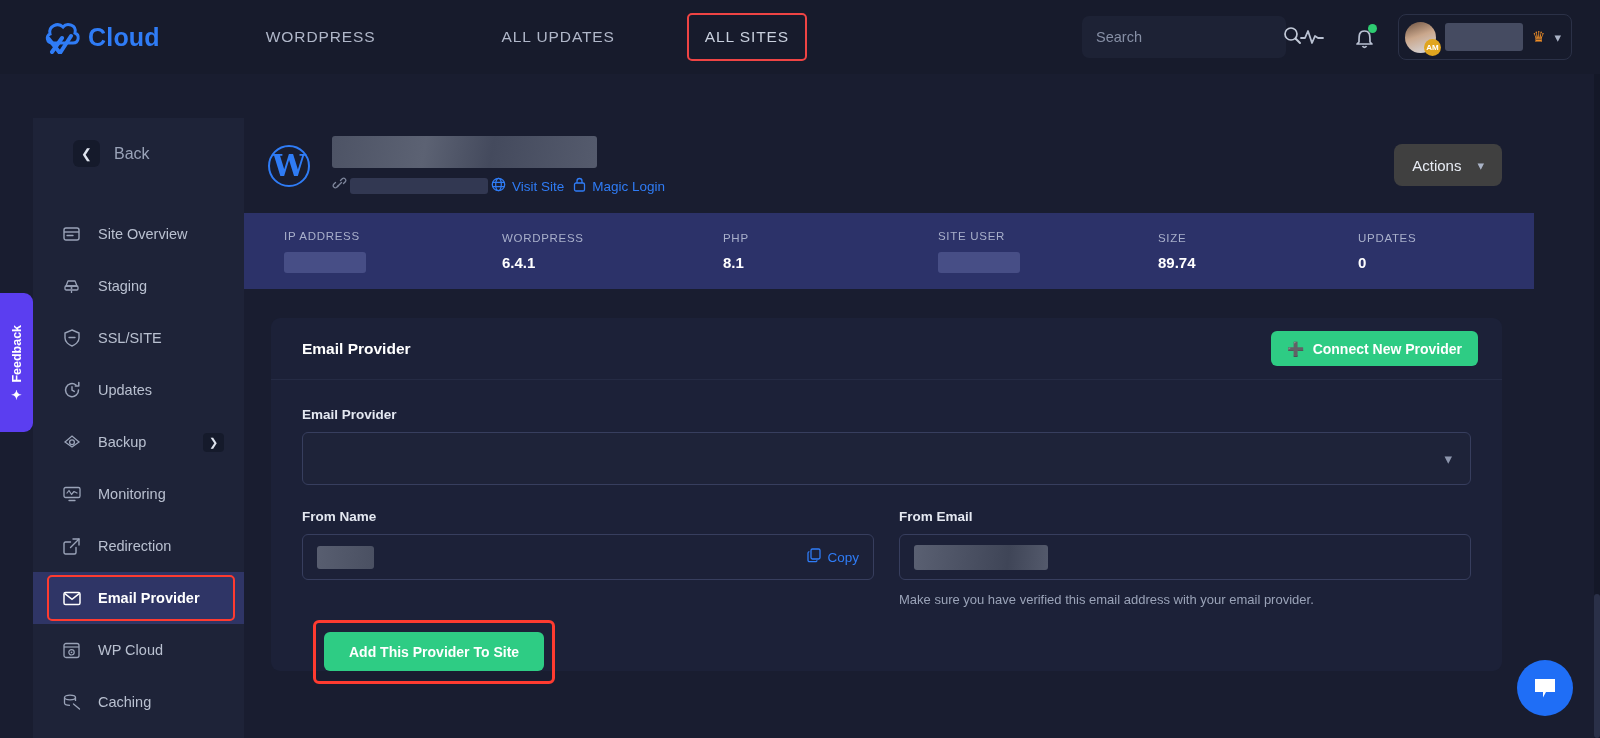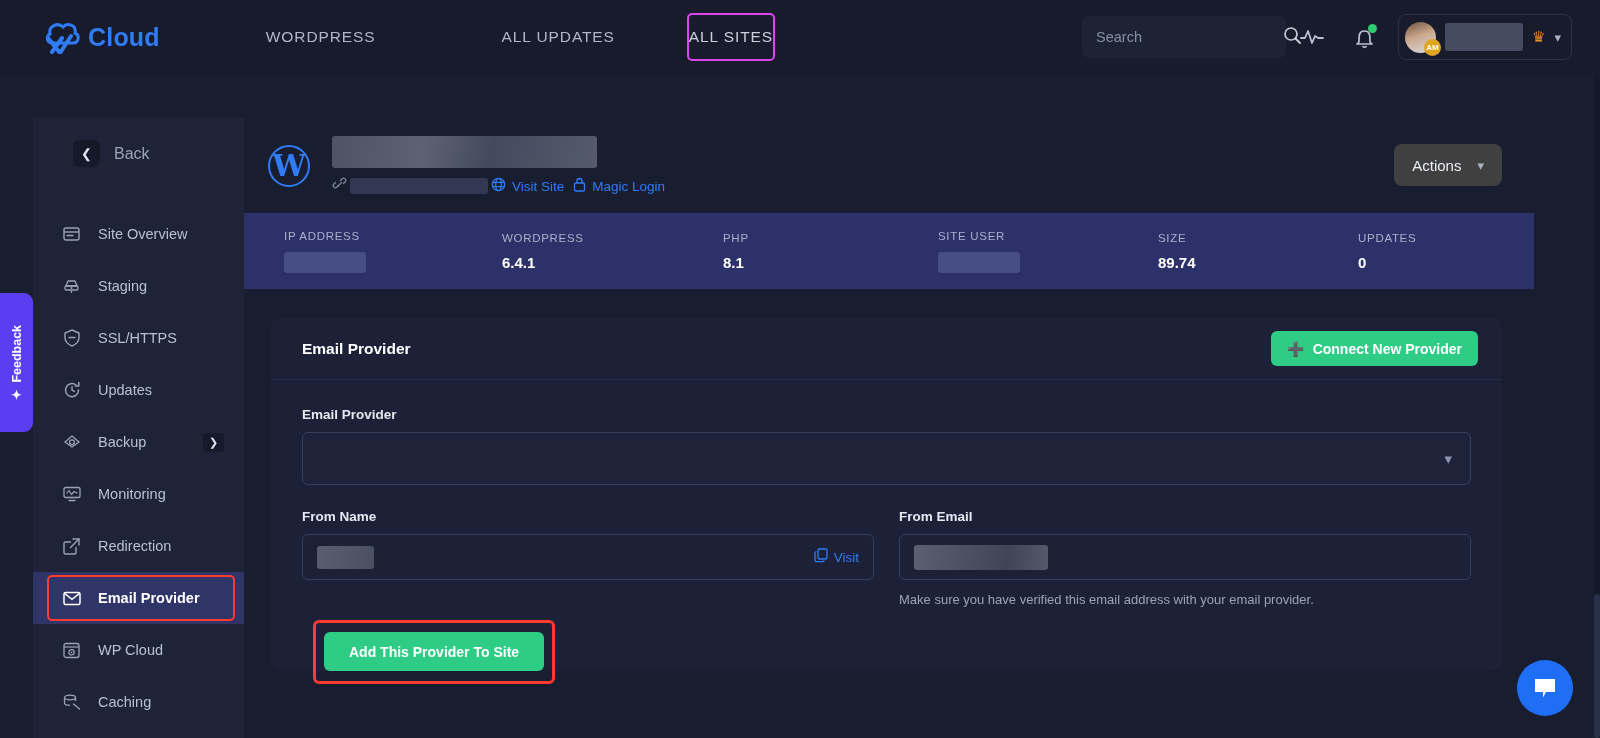--- a/index.html
+++ b/index.html
@@ -22,22 +22,22 @@
   .brand-name { color: #2f7cf6; font-size: 25px; font-weight: bold; letter-spacing: .2px; }
 
   .nav-links { display: flex; align-items: center; margin-left: 92px; gap: 0; }
   .nav-link {
     color: #b0b7c9; font-size: 15.5px; letter-spacing: .9px;
     padding: 10px 14px; cursor: pointer;
   }
   .nav-spacer-a { width: 98px; }
   .nav-spacer-b { width: 58px; }
   .nav-link.highlight {
-    border: 2px solid #d946ef; border-radius: 5px;
-    padding: 13px 0; color: #c9d0de;
+    border: 2px solid #ef4444; border-radius: 5px;
+    padding: 13px 16px; color: #c9d0de;
   }
 
   .nav-right {
     position: absolute; right: 28px; top: 0; height: 74px;
     display: flex; align-items: center; gap: 0;
   }
   .searchbox {
     width: 204px; height: 42px; background: #1d2235; border-radius: 7px;
     display: flex; align-items: center; padding: 0 14px; cursor: text;
   }
@@ -303,21 +303,21 @@
       <span class="mi-label">Staging</span>
     </div>
 
     <div class="menu-item">
       <span class="mi-icon">
         <svg width="16" height="18" viewBox="0 0 16 18">
             <path d="M8 1 L15 4 V9 C15 13 11 16 8 17 C5 16 1 13 1 9 V4 Z" fill="none" stroke="currentColor" stroke-width="1.4"></path>
             <path d="M5 8.5 H11" stroke="currentColor" stroke-width="1.4" stroke-linecap="round"></path>
           </svg>
       </span>
-      <span class="mi-label">SSL/HTTPS</span>
+      <span class="mi-label">SSL/SITE</span>
     </div>
 
     <div class="menu-item">
       <span class="mi-icon">
         <svg width="18" height="18" viewBox="0 0 18 18">
             <path d="M15.5 9 A6.5 6.5 0 1 1 13 4" fill="none" stroke="currentColor" stroke-width="1.5" stroke-linecap="round"></path>
             <path d="M15.8 1.5 V5 H12.3" fill="none" stroke="currentColor" stroke-width="1.5" stroke-linecap="round" stroke-linejoin="round"></path>
             <path d="M9 5.8 V9 L11.3 10.4" fill="none" stroke="currentColor" stroke-width="1.4" stroke-linecap="round"></path>
           </svg>
       </span>
@@ -483,21 +483,21 @@
           <div class="field-label">From Name</div>
           <div class="input-box">
             <span class="val-blur-1 redacted"></span>
             <span class="copy-link">
               <span>
                 <svg width="14" height="15" viewBox="0 0 14 15">
                     <rect x="4" y="1" width="9" height="10" rx="1.4" fill="none" stroke="#2f7cf6" stroke-width="1.3"></rect>
                     <path d="M10 12.3 A1.4 1.4 0 0 1 8.6 13.7 H2.4 A1.4 1.4 0 0 1 1 12.3 V5.1 A1.4 1.4 0 0 1 2.4 3.7" fill="none" stroke="#2f7cf6" stroke-width="1.3"></path>
                   </svg>
               </span>
-              <span>Visit</span>
+              <span>Copy</span>
             </span>
           </div>
         </div>
         <div class="col">
           <div class="field-label">From Email</div>
           <div class="input-box">
             <span class="val-blur-2 redacted"></span>
           </div>
           <div class="helper">Make sure you have verified this email address with your email provider.</div>
         </div>

